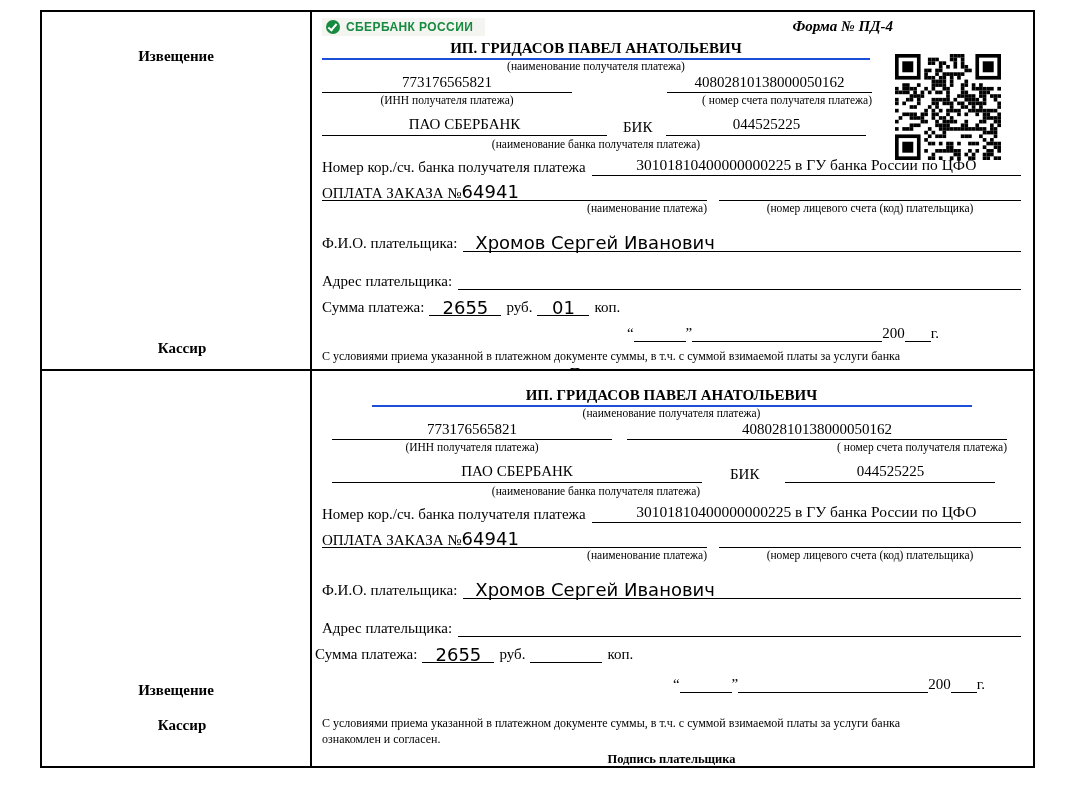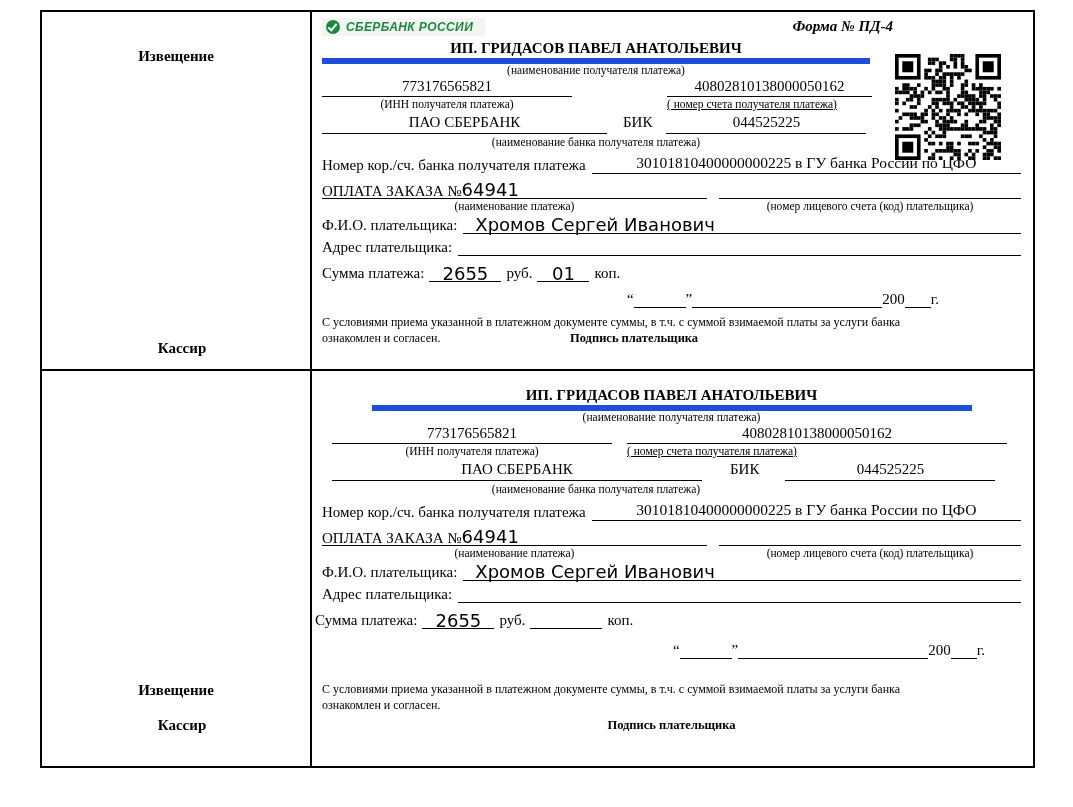--- a/index.html
+++ b/index.html
@@ -18,66 +18,66 @@
   .left-cell.receipt { justify-content:flex-end; }
   .left-cell.receipt .lc-title { margin-top:0; margin-bottom:18px; }
   .left-cell.receipt .lc-cashier { margin-top:0; margin-bottom:32px; }
 
   .right-cell { flex:1; position:relative; padding:3px 12px 0 10px; }
   .sec-bottom { padding-top:14px; }
 
   .qr { position:absolute; top:42px; right:32px; }
 
   .hdr-row { display:flex; align-items:center; height:23px; }
-  .logo { display:flex; align-items:center; gap:6px; background:#f4f4f1; padding:2px 12px 2px 4px;font-style:italic; }
+  .logo { display:flex; align-items:center; gap:6px; background:#f4f4f1; padding:2px 12px 2px 4px; }
   .logo-mark { width:14px; height:14px; border-radius:50%; background:#168a3f; position:relative; display:inline-block; }
   .logo-mark::after { content:""; position:absolute; left:4px; top:2px; width:3px; height:7px;
                       border:solid #fff; border-width:0 2px 2px 0; transform:rotate(40deg); }
   .logo-text { color:#168a3f; font-weight:bold; font-size:12px; letter-spacing:.4px;
                font-family:"Liberation Sans","DejaVu Sans",sans-serif; }
   .form-no { margin-left:auto; margin-right:128px; font-weight:bold; font-style:italic; }
 
   .ul { border-bottom:1px solid #000; display:inline-block; }
   .center { text-align:center; }
   .caption { font-size:11.5px; }
 
   .ctr { width:548px; text-align:center; margin-top:2px; }
-  .title { font-weight:bold; border-bottom:6px solid #1d4ed8; padding-bottom:1px; display:block; }
+  .title { font-weight:bold; border-bottom:2px solid #1d4ed8; padding-bottom:1px; display:block; }
   .sec-bottom .ctr { width:100%; }
   .sec-bottom .title { width:600px; margin:0 auto; }
 
   .pair-row { display:flex; margin-top:2px; align-items:flex-end; }
   .pair-row .c1 { width:250px; height:19px; }
   .pair-row .c2 { width:205px; margin-left:95px; height:19px; }
   .pair-caps { display:flex; margin-top:1px; }
   .pair-caps .c1 { width:250px; text-align:center; }
-  .pair-caps .c2 { width:205px; margin-left:95px; text-align:left;text-decoration:underline; }
+  .pair-caps .c2 { width:205px; margin-left:95px; text-align:right; }
   .sec-bottom .pair-row .c1, .sec-bottom .pair-caps .c1 { width:280px; margin-left:10px; }
   .sec-bottom .pair-row .c2, .sec-bottom .pair-caps .c2 { width:380px; margin-left:15px; }
 
-  .bank-row { display:flex; align-items:flex-start; margin-top:4px; }
+  .bank-row { display:flex; align-items:flex-end; margin-top:10px; }
   .bank-row .b1 { width:285px; height:20px; }
   .bank-row .bik { margin-left:16px; }
   .bank-row .b2 { width:200px; margin-left:14px; height:20px; }
   .sec-bottom .bank-row .b1 { width:370px; margin-left:10px; }
   .sec-bottom .bank-row .bik { margin-left:28px; }
   .sec-bottom .bank-row .b2 { width:210px; margin-left:26px; }
   .bank-cap { width:548px; text-align:center; margin-top:2px; }
 
   .corr-row { display:flex; align-items:flex-end; margin-top:6px; }
   .corr-row .val { flex:1; text-align:center; margin-left:6px; font-size:15.5px; height:20px; }
 
   .purpose-row { display:flex; align-items:flex-end; margin-top:5px; }
   .purpose-row .p1 { width:385px; text-align:left; height:20px; }
   .purpose-row .p2 { flex:1; margin-left:12px; height:20px; }
   .purpose-caps { display:flex; margin-top:1px; }
-  .purpose-caps .p1 { width:385px; text-align:center; }
+  .purpose-caps .p1 { width:385px; text-align:right; }
   .purpose-caps .p2 { flex:1; margin-left:12px; text-align:center; }
 
-  .field-row { display:flex; align-items:flex-end; margin-top:2px; }
+  .field-row { display:flex; align-items:flex-end; margin-top:18px; }
   .field-row .lbl { white-space:nowrap; }
   .field-row .val { flex:1; margin-left:6px; text-align:left; padding-left:12px; height:20px; }
 
   .hand { font-family:"DejaVu Sans","Liberation Sans",sans-serif; font-size:18px; }
 
   .amount-row { display:flex; align-items:flex-end; margin-top:7px; }
   .amount-row .rub-val { width:72px; text-align:center; margin:0 5px; height:19px; }
   .amount-row .kop-val { width:52px; text-align:center; margin:0 5px; height:19px; }
   .sec-bottom .amount-row { margin-left:-7px; }
   .sec-bottom .amount-row .kop-val { width:72px; }

